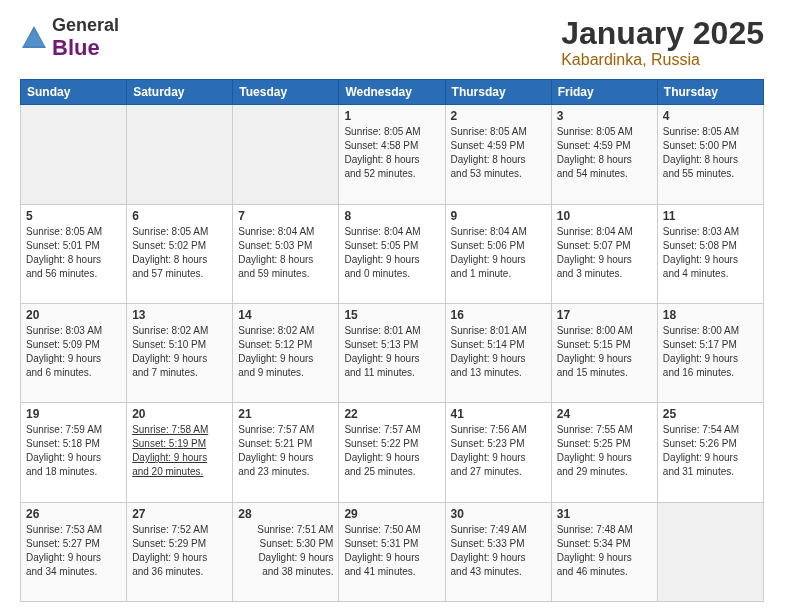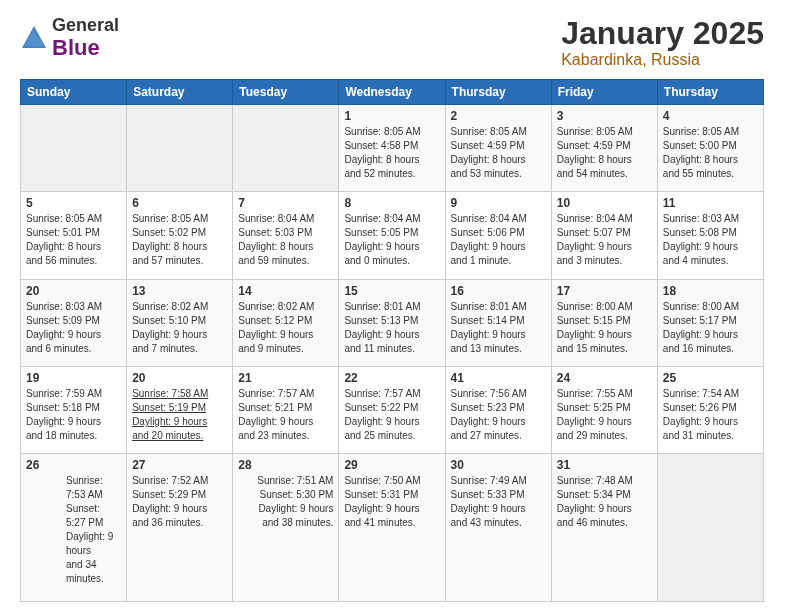--- a/index.html
+++ b/index.html
@@ -320,21 +320,21 @@
             <span class="day-num">25</span>
             <div class="day-info" style="white-space: pre-line;">Sunrise: 7:54 AM
 Sunset: 5:26 PM
 Daylight: 9 hours
 and 31 minutes.</div>
           </td>
         </tr>
         <tr>
           <td>
             <span class="day-num">26</span>
-            <div class="day-info" style="white-space: pre-line; margin-left: 40px;">Sunrise: 7:53 AM
+            <div class="day-info" style="white-space: pre-line;">Sunrise: 7:53 AM
 Sunset: 5:27 PM
 Daylight: 9 hours
 and 34 minutes.</div>
           </td>
           <td>
             <span class="day-num">27</span>
             <div class="day-info" style="white-space: pre-line;">Sunrise: 7:52 AM
 Sunset: 5:29 PM
 Daylight: 9 hours
 and 36 minutes.</div>

